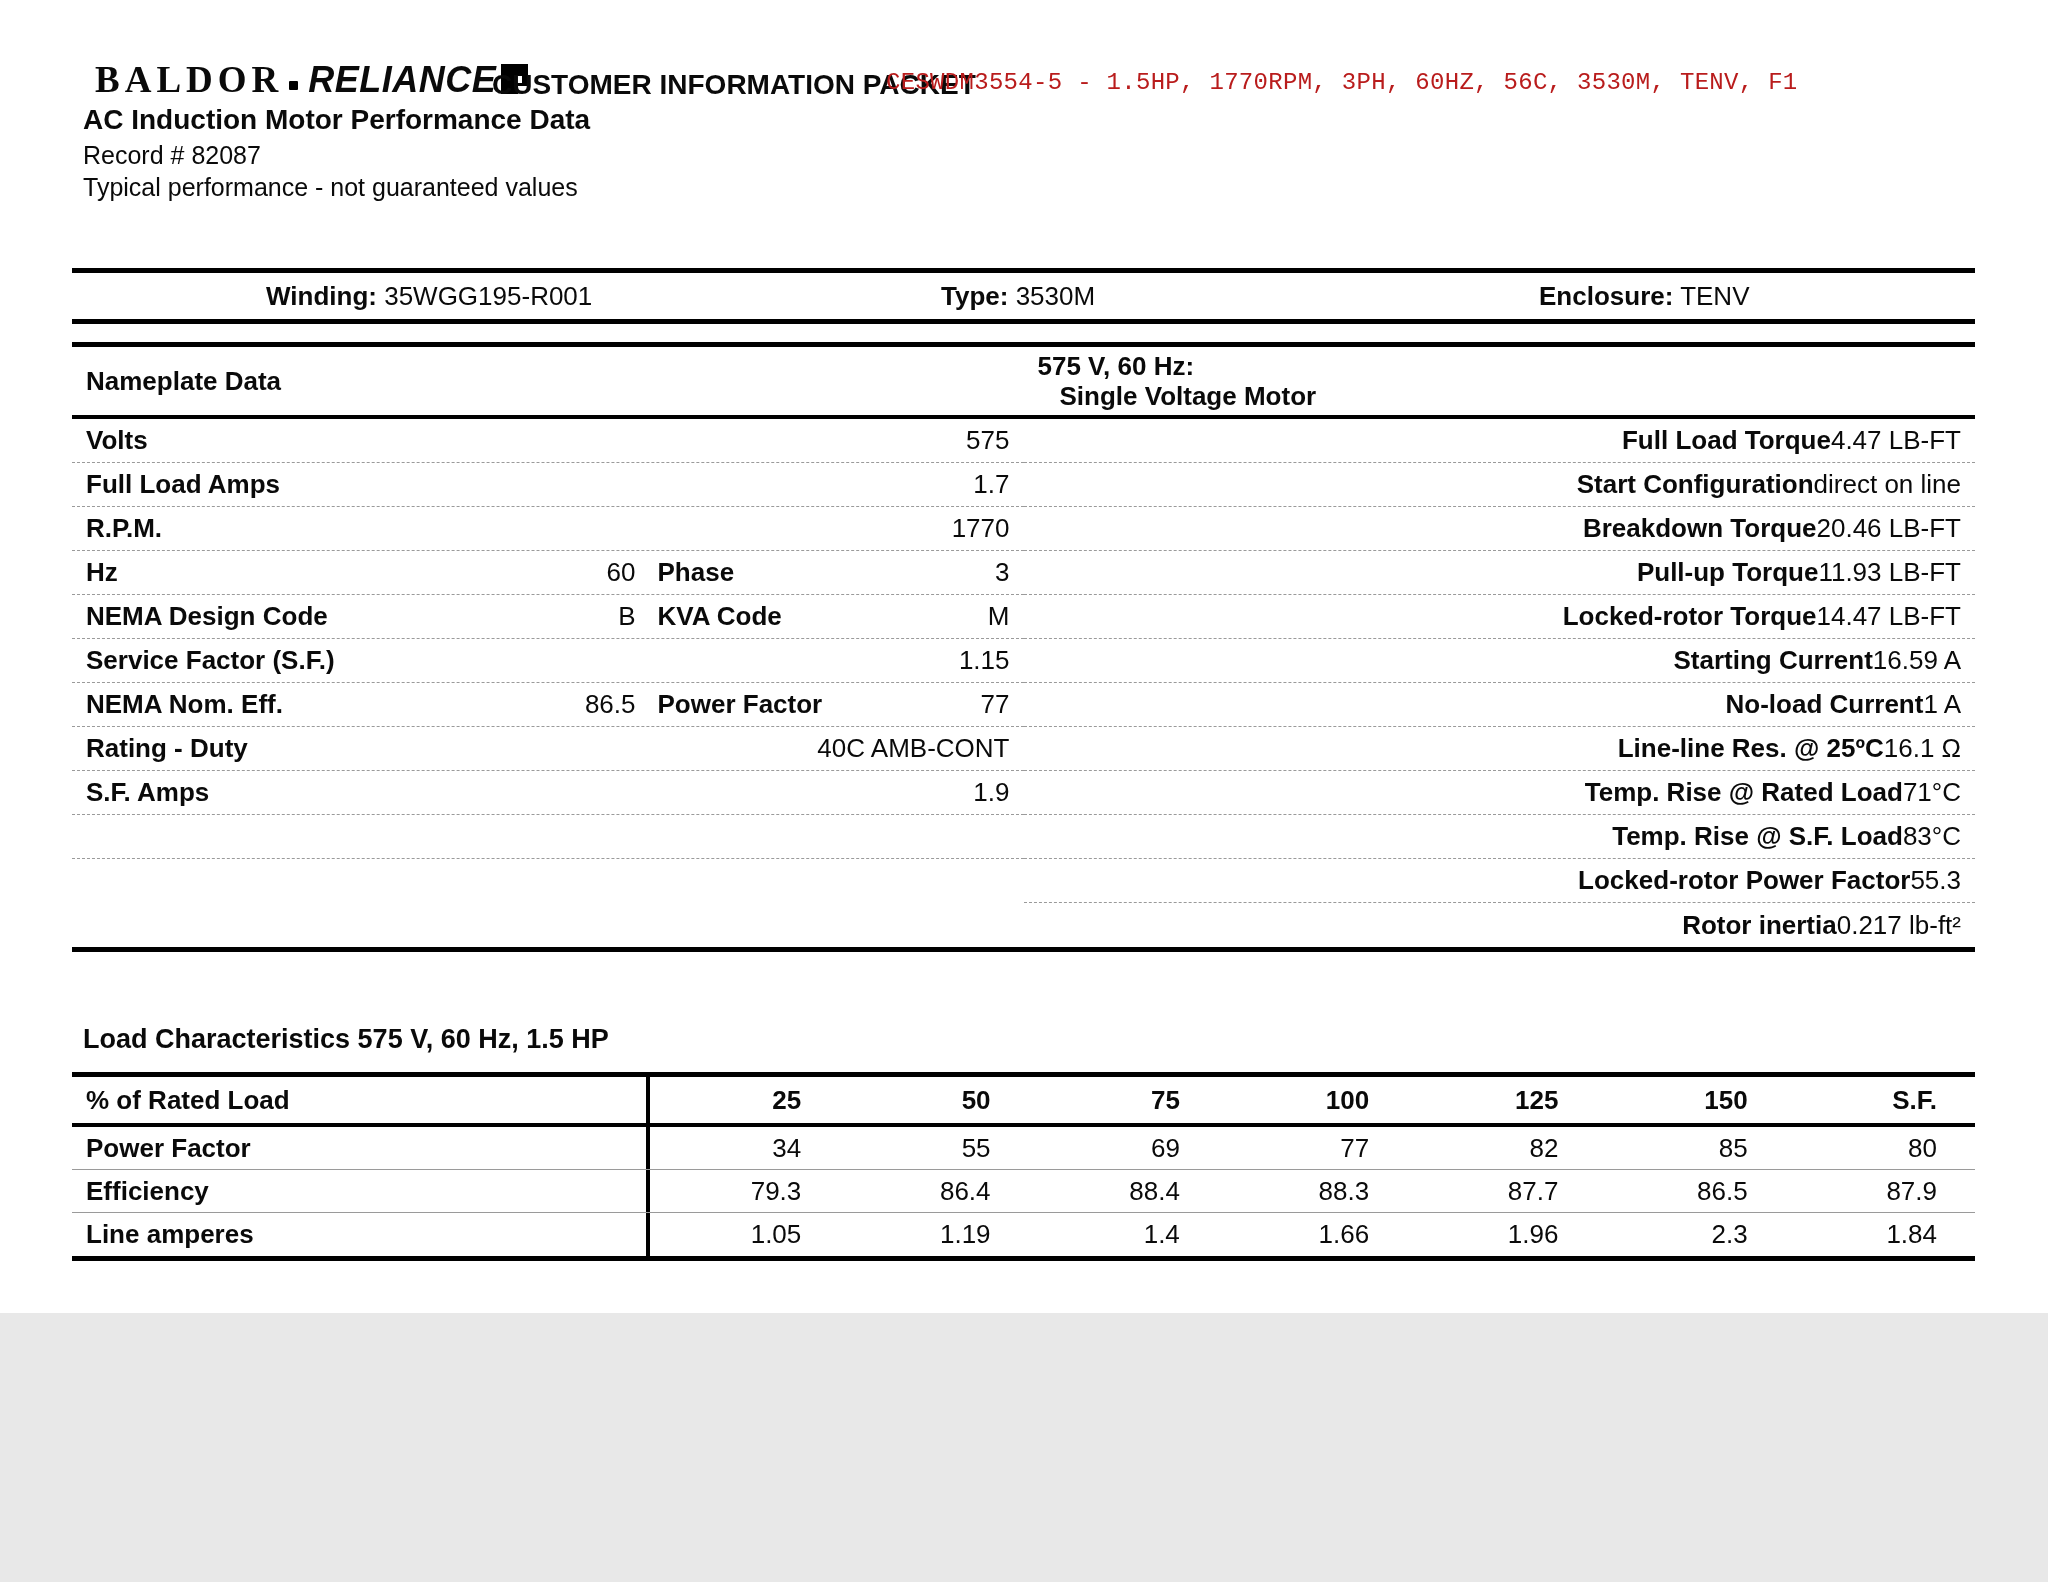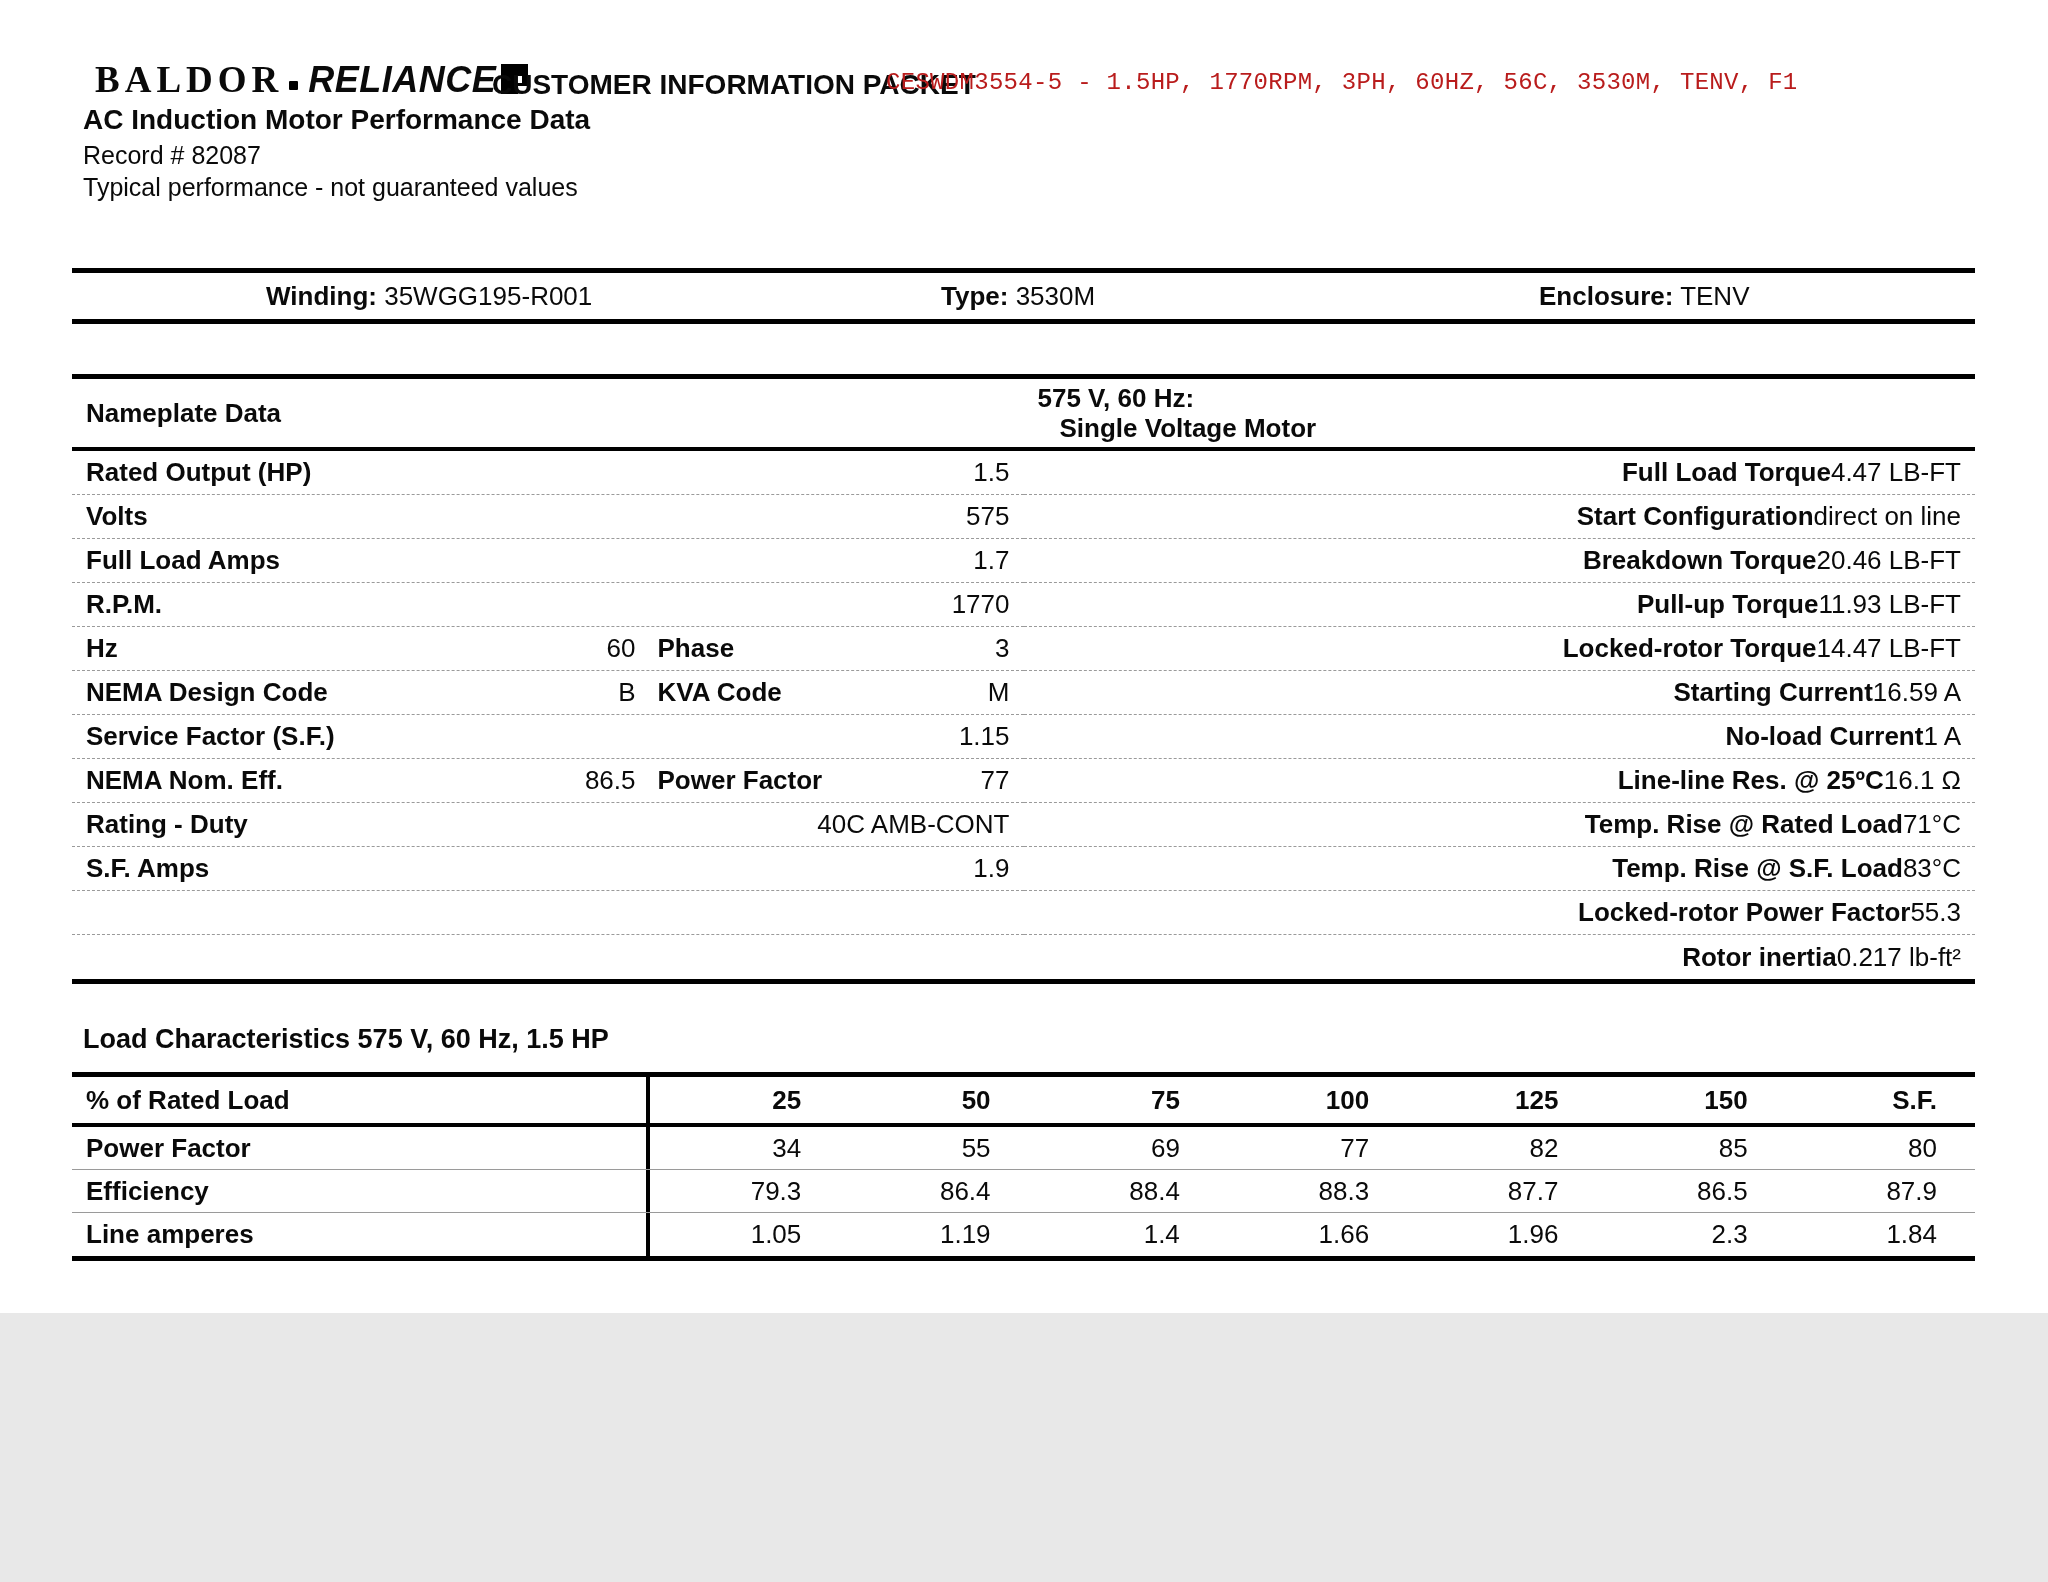--- a/index.html
+++ b/index.html
@@ -26,21 +26,21 @@
   .doc-record, .doc-note { font-size:25px; line-height:25px; margin-top:7px; }
 
   
   .summary-bar { position:absolute; top:268px; left:72px; width:1903px; height:56px;
     border-top:5px solid #000; border-bottom:5px solid #000; }
   .sb-item { position:absolute; top:50%; transform:translateY(-50%); font-size:26px; white-space:nowrap; }
   .sb-item .sb-lbl { font-weight:700; }
   .sb-winding { left:194px; } .sb-type { left:869px; } .sb-enclosure { left:1467px; }
 
   
-  .panels { position:absolute; top:374px; left:72px; width:1903px; display:flex; }
+  .panels { position:absolute; top:342px; left:72px; width:1903px; display:flex; }
   .panel { flex:1 1 0; border-top:5px solid #000; border-bottom:5px solid #000; background:#fff; }
   .panel-head { height:72px; border-bottom:4px solid #000; display:flex; flex-direction:column; justify-content:center; padding:0 14px; }
   .panel-head .ph-line { font-weight:700; font-size:26px; line-height:30px; }
   .panel-head .ph-indent { padding-left:22px; }
   .data-row { height:44px; border-bottom:1px dashed #9a9a9a; padding:0 14px; font-size:26px; align-items:center; }
   .data-row:last-child { border-bottom:none; }
   .np-row { display:grid; grid-template-columns:auto 1fr 352px; }
   .np-row .lbl, .vp-row .lbl, .tail .lbl2 { font-weight:700; white-space:nowrap; }
   .np-row .midval { text-align:right; padding-right:22px; white-space:nowrap; }
   .np-row .tail { display:flex; justify-content:space-between; align-items:center; }
@@ -100,28 +100,20 @@
     </div>
   </div>
 
   <div class="panels">
 
     <div class="panel">
       <div class="panel-head">
         <span class="ph-line">Nameplate Data</span>
       </div>
       <div class="data-row np-row">
-        <span class="lbl">Rated Output (HP)</span>
-        <span class="midval"></span>
-        <span class="tail">
-            <span class="lbl2"></span>
-            <span class="val">1.5</span>
-          </span>
-      </div>
-      <div class="data-row np-row">
         <span class="lbl">Volts</span>
         <span class="midval"></span>
         <span class="tail">
             <span class="lbl2"></span>
             <span class="val">575</span>
           </span>
       </div>
       <div class="data-row np-row">
         <span class="lbl">Full Load Amps</span>
         <span class="midval"></span>

